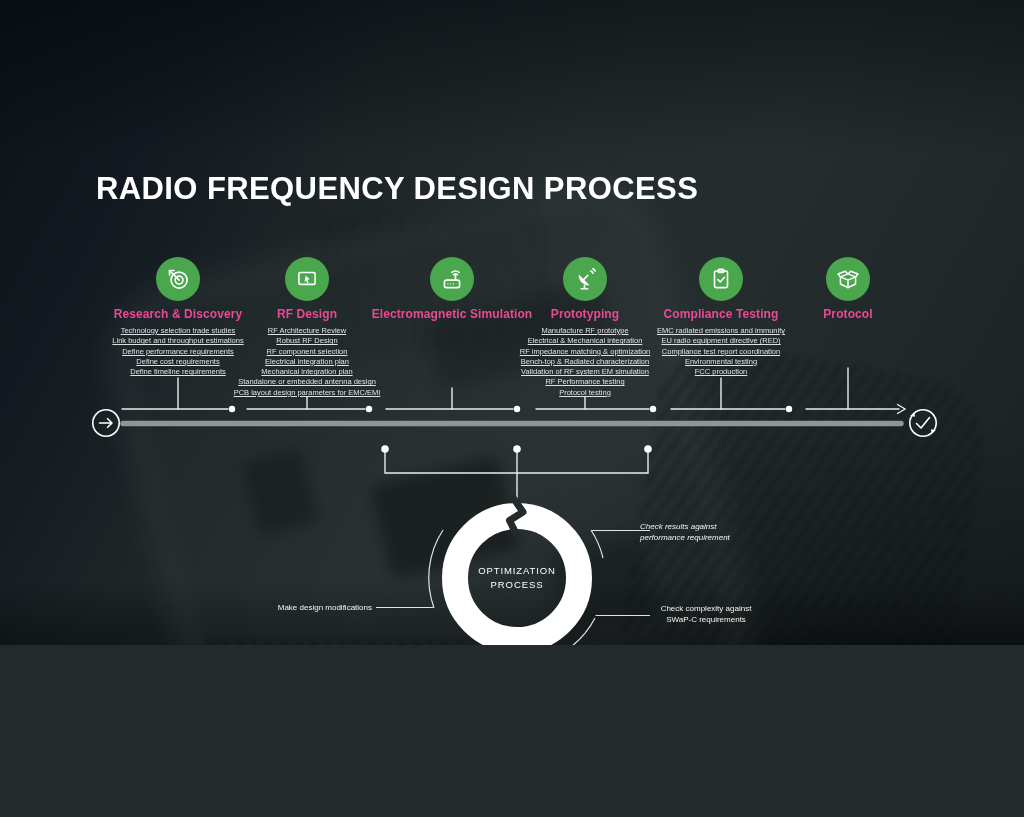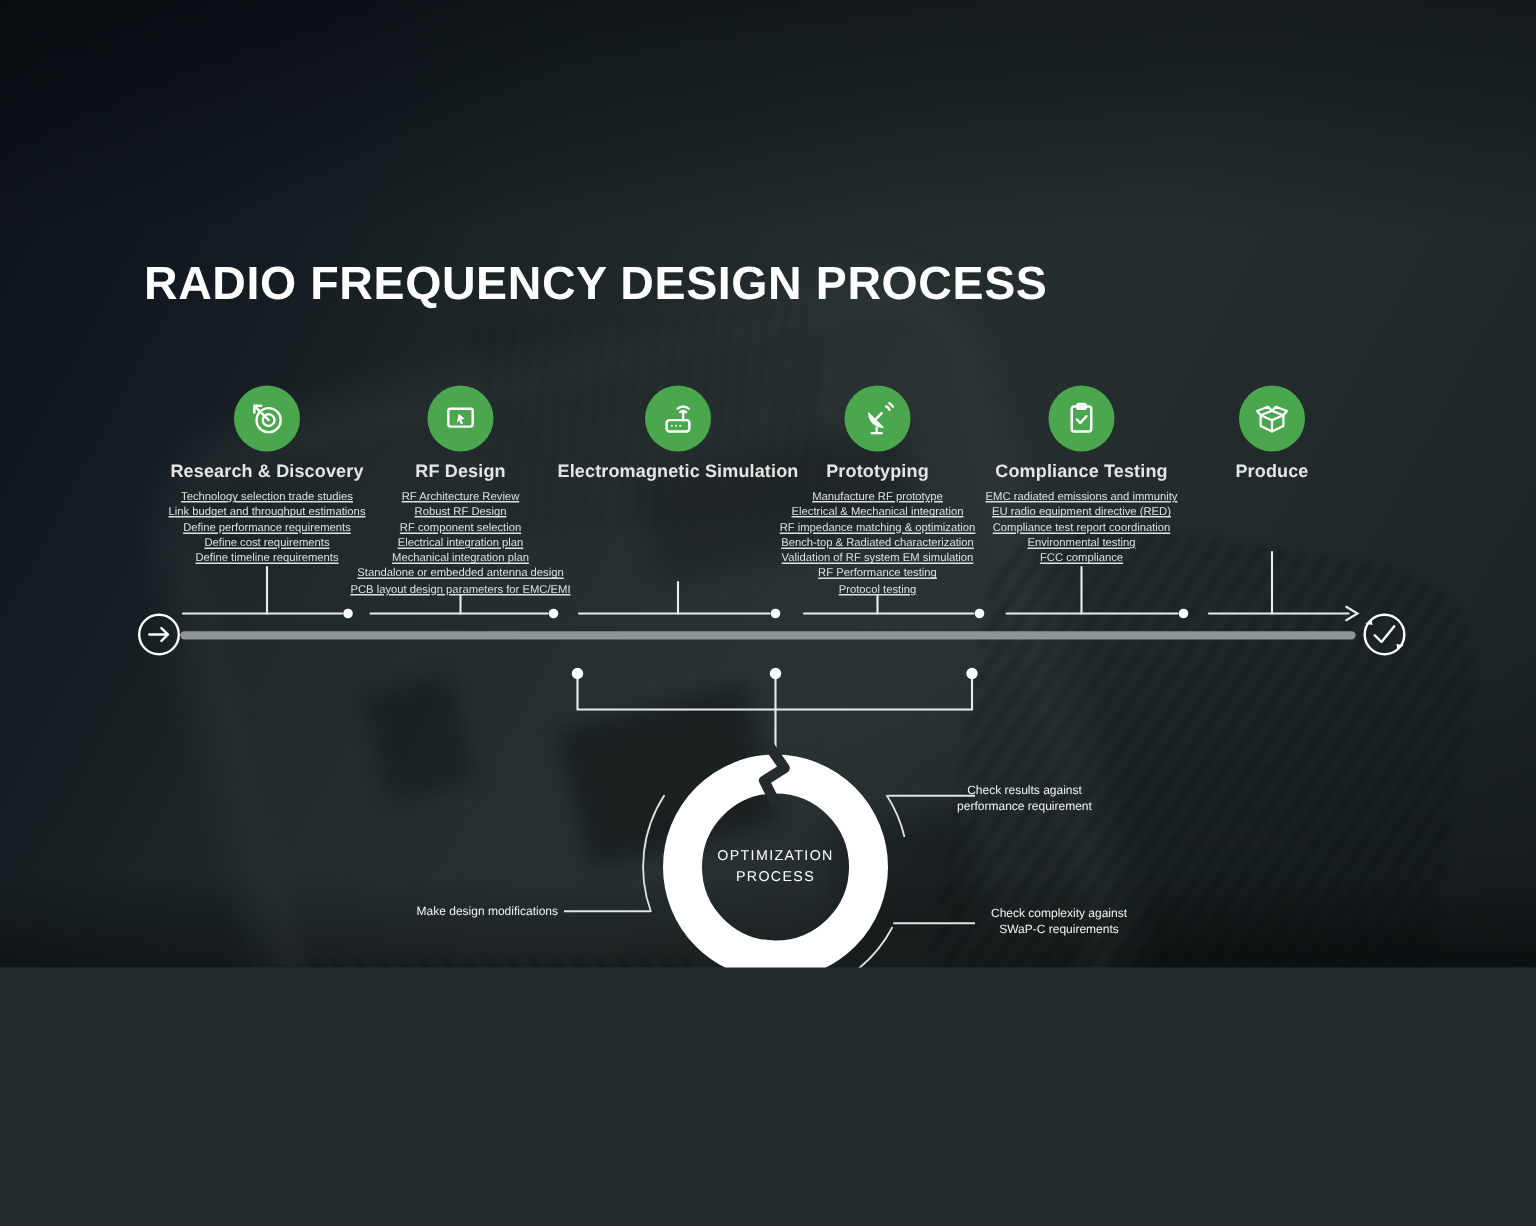--- a/index.html
+++ b/index.html
@@ -66,33 +66,33 @@
   .title{
     position:absolute;left:96px;top:172px;z-index:3;margin:0;
     color:#ffffff;font-size:31px;font-weight:700;letter-spacing:.4px;line-height:34px;
   }
   .stage{position:absolute;top:257px;width:180px;text-align:center;z-index:3;}
   .icon-circle{
     width:44px;height:44px;border-radius:50%;margin:0 auto;
     background:#4aa74e;display:flex;align-items:center;justify-content:center;
   }
   .icon-circle svg{display:block;}
-  .stage-title{margin-top:6px;color:#e5e5e5;font-size:12px;font-weight:700;letter-spacing:.1px;white-space:nowrap;}
+  .stage-title{margin-top:6px;color:#ec4899;font-size:12px;font-weight:700;letter-spacing:.1px;white-space:nowrap;}
   .stage-list{list-style:none;margin:5px 0 0 0;padding:0;color:#dde3e2;font-size:7.5px;line-height:10.3px;text-decoration:underline;}
   .stage-list li{white-space:nowrap;}
 
   .linework{position:absolute;inset:0;z-index:2;pointer-events:none;}
 
   .opt-center{
     position:absolute;left:455px;top:564px;width:124px;z-index:3;
     text-align:center;color:#ffffff;font-size:9.5px;letter-spacing:.9px;line-height:13.5px;font-weight:400;
   }
   .opt-label{position:absolute;z-index:3;color:#f2f5f4;font-size:8px;line-height:11px;}
   .opt-label-left{right:652px;top:602px;text-align:left;white-space:nowrap;}
-  .opt-label-tr{left:627px;top:521px;width:112px;text-align:center;}
+  .opt-label-tr{left:640px;top:521px;width:112px;text-align:left;font-style:italic;}
   .opt-label-br{left:650px;top:603px;width:112px;text-align:center;}
 </style>
 </head>
 <body>
 
 <div class="canvas">
 
   <div class="bg">
     <div class="bg-base"></div>
     <div class="bg-tag"></div>
@@ -191,34 +191,34 @@
         <rect x="9.4" y="3" width="5.2" height="3" rx="1"></rect>
         <path d="M9.2 12.6 L11.3 14.8 L15 10.6"></path>
       </svg>
     </div>
     <div class="stage-title">Compliance Testing</div>
     <ul class="stage-list">
         <li>EMC radiated emissions and immunity</li>
         <li>EU radio equipment directive (RED)</li>
         <li>Compliance test report coordination</li>
         <li>Environmental testing</li>
-        <li>FCC compliance</li>
+        <li>FCC production</li>
       </ul>
   </div>
 
   <div class="stage" style="left:758px">
     <div class="icon-circle">
       <svg width="26" height="26" viewBox="0 0 24 24" fill="none" stroke="#fff" stroke-width="1.4" stroke-linecap="round" stroke-linejoin="round">
         <path d="M5 10 L12 13 L19 10 L19 16.6 L12 20 L5 16.6 Z"></path>
         <path d="M12 13 L12 20"></path>
         <path d="M5 10 L2.8 7.4 L9.6 4.8 L12 7.3 Z"></path>
         <path d="M19 10 L21.2 7.4 L14.4 4.8 L12 7.3 Z"></path>
       </svg>
     </div>
-    <div class="stage-title">Produce</div>
+    <div class="stage-title">Protocol</div>
   </div>
 
   <svg class="linework" width="1024" height="817" viewBox="0 0 1024 817">
 
     <g stroke="#e9eeed" stroke-width="1.4" fill="none" stroke-linecap="round">
       <path d="M122 409 H228 M247 409 H365 M386 409 H513 M536 409 H649 M671 409 H785 M806 409 H899"></path>
       <path d="M897.5 404.5 L905 409 L897.5 413.5"></path>
       <path d="M178 378 V409 M307 397 V409 M452 388 V409 M585 397 V409 M721 378 V409 M848 368 V409"></path>
     </g>
     <g fill="#ffffff">

